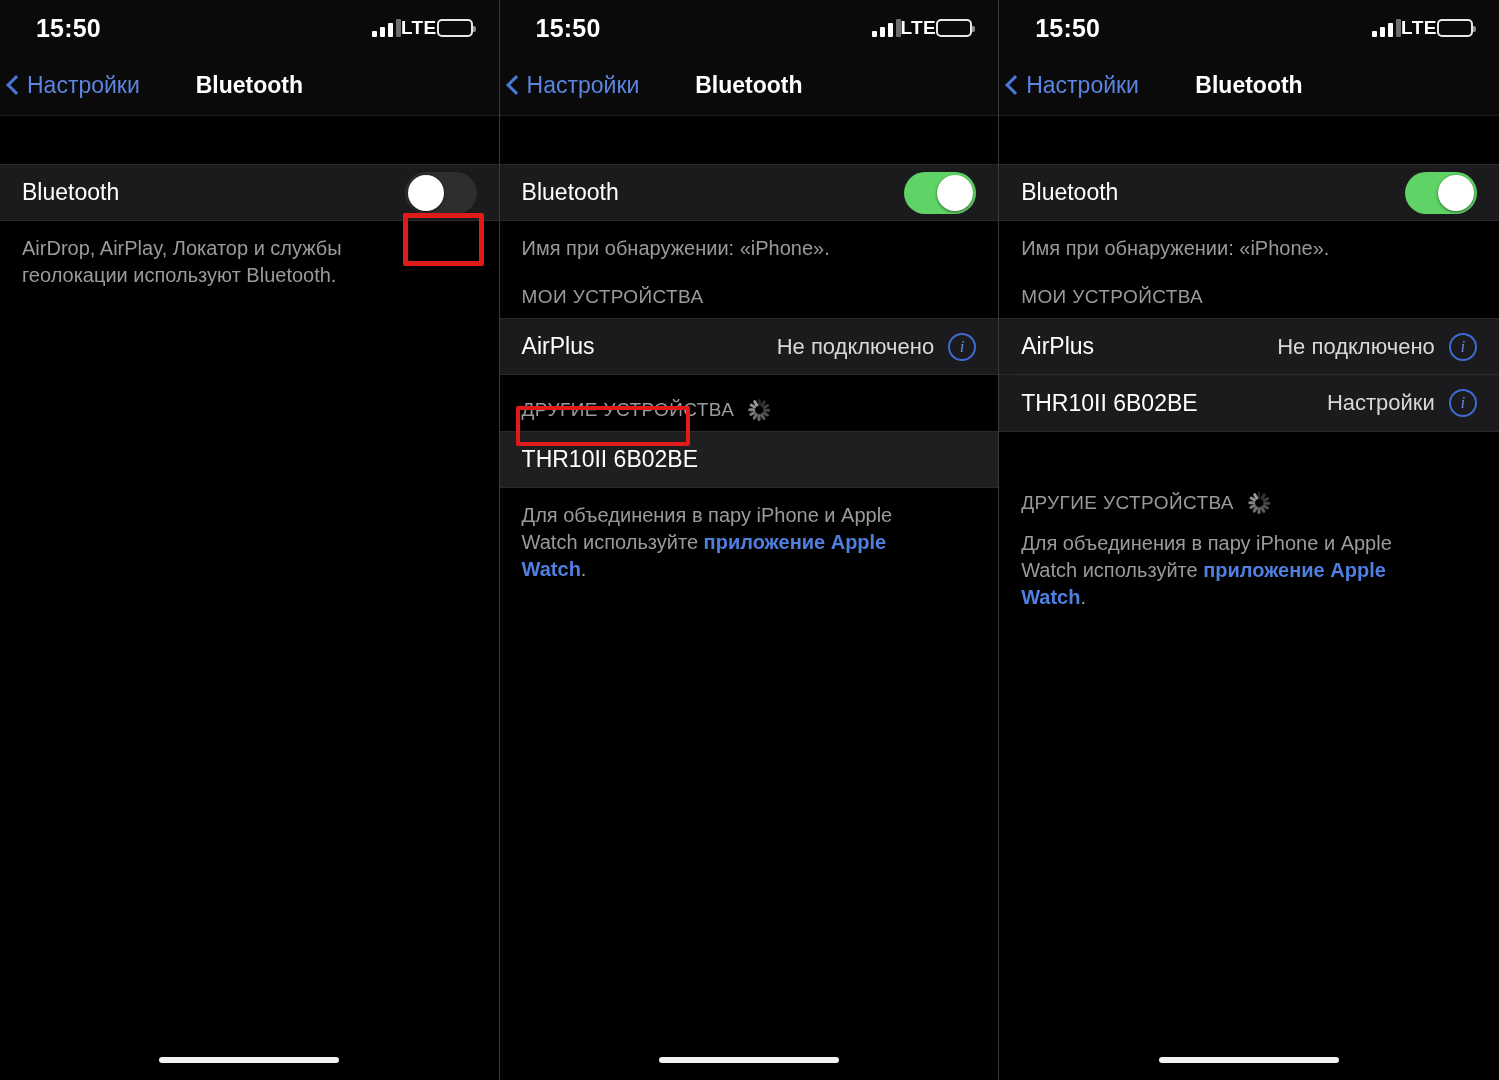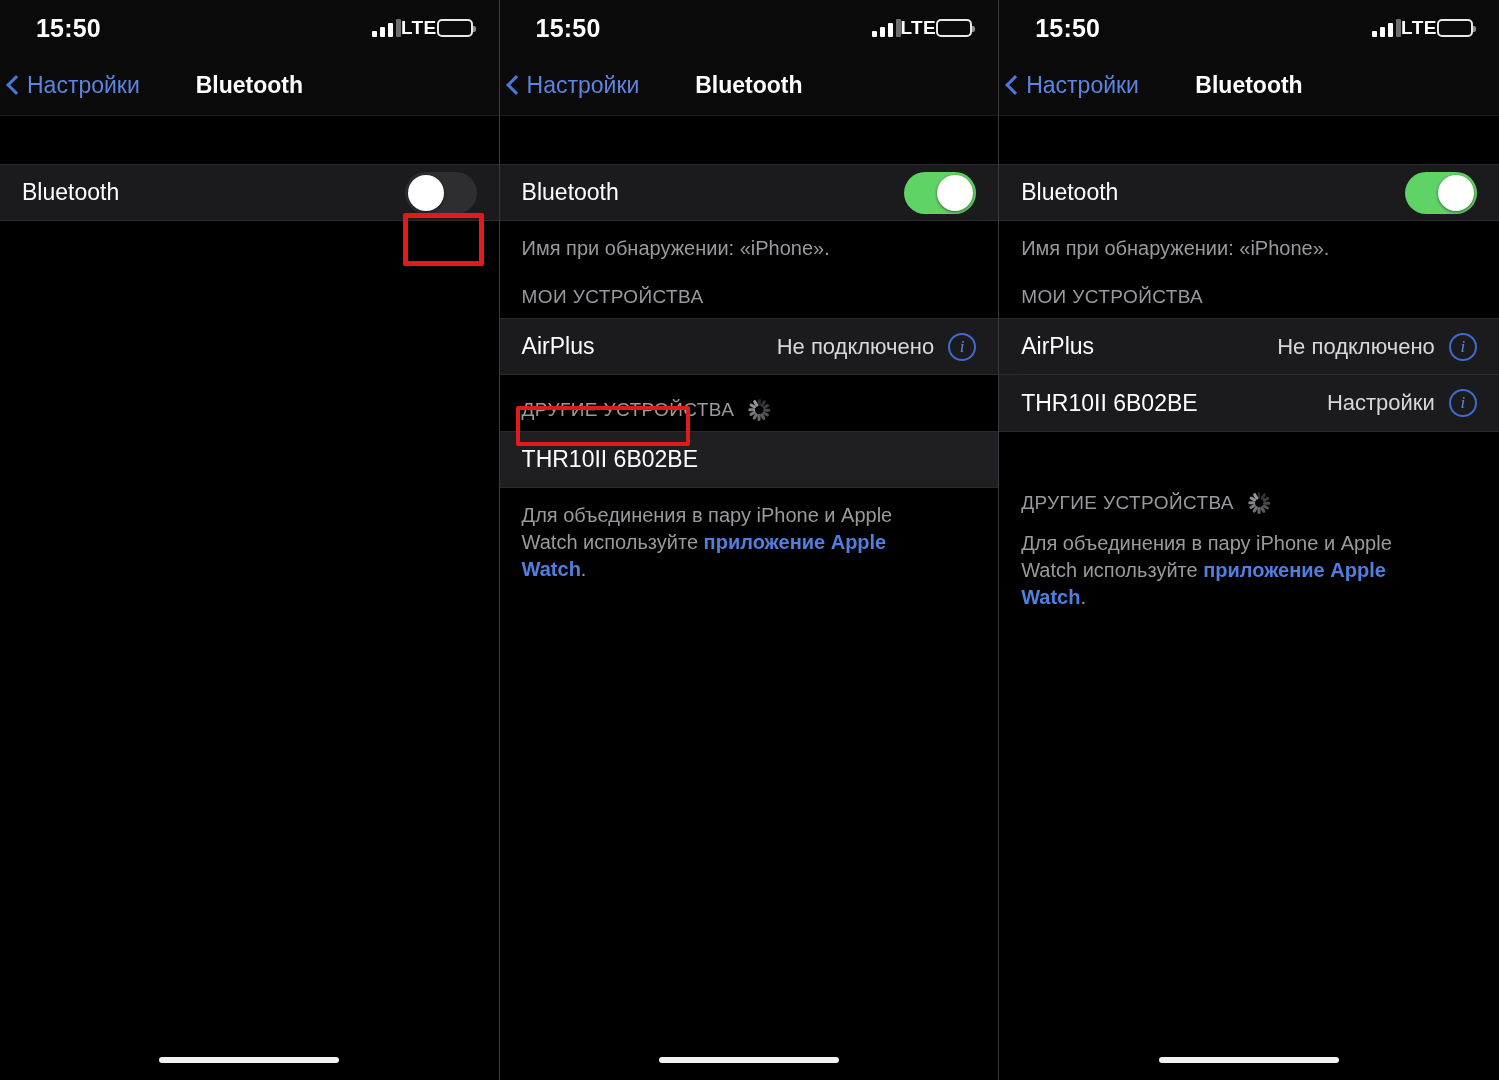--- a/index.html
+++ b/index.html
@@ -319,20 +319,21 @@
     <div class="content">
       <div class="gap-sm"></div>
 
       <div class="row">
         <span class="row-label">Bluetooth</span>
         <span class="toggle off">
             <span class="knob"></span>
           </span>
       </div>
 
+      <div class="footnote">AirDrop, AirPlay, Локатор и службы геолокации используют Bluetooth.</div>
 
       <div class="hl-toggle" style="left:403px; top:97px; width:81px; height:53px;"></div>
     </div>
 
     <div class="home-indicator"></div>
   </div>
 
   <div class="phone">
 
     <div class="statusbar">

